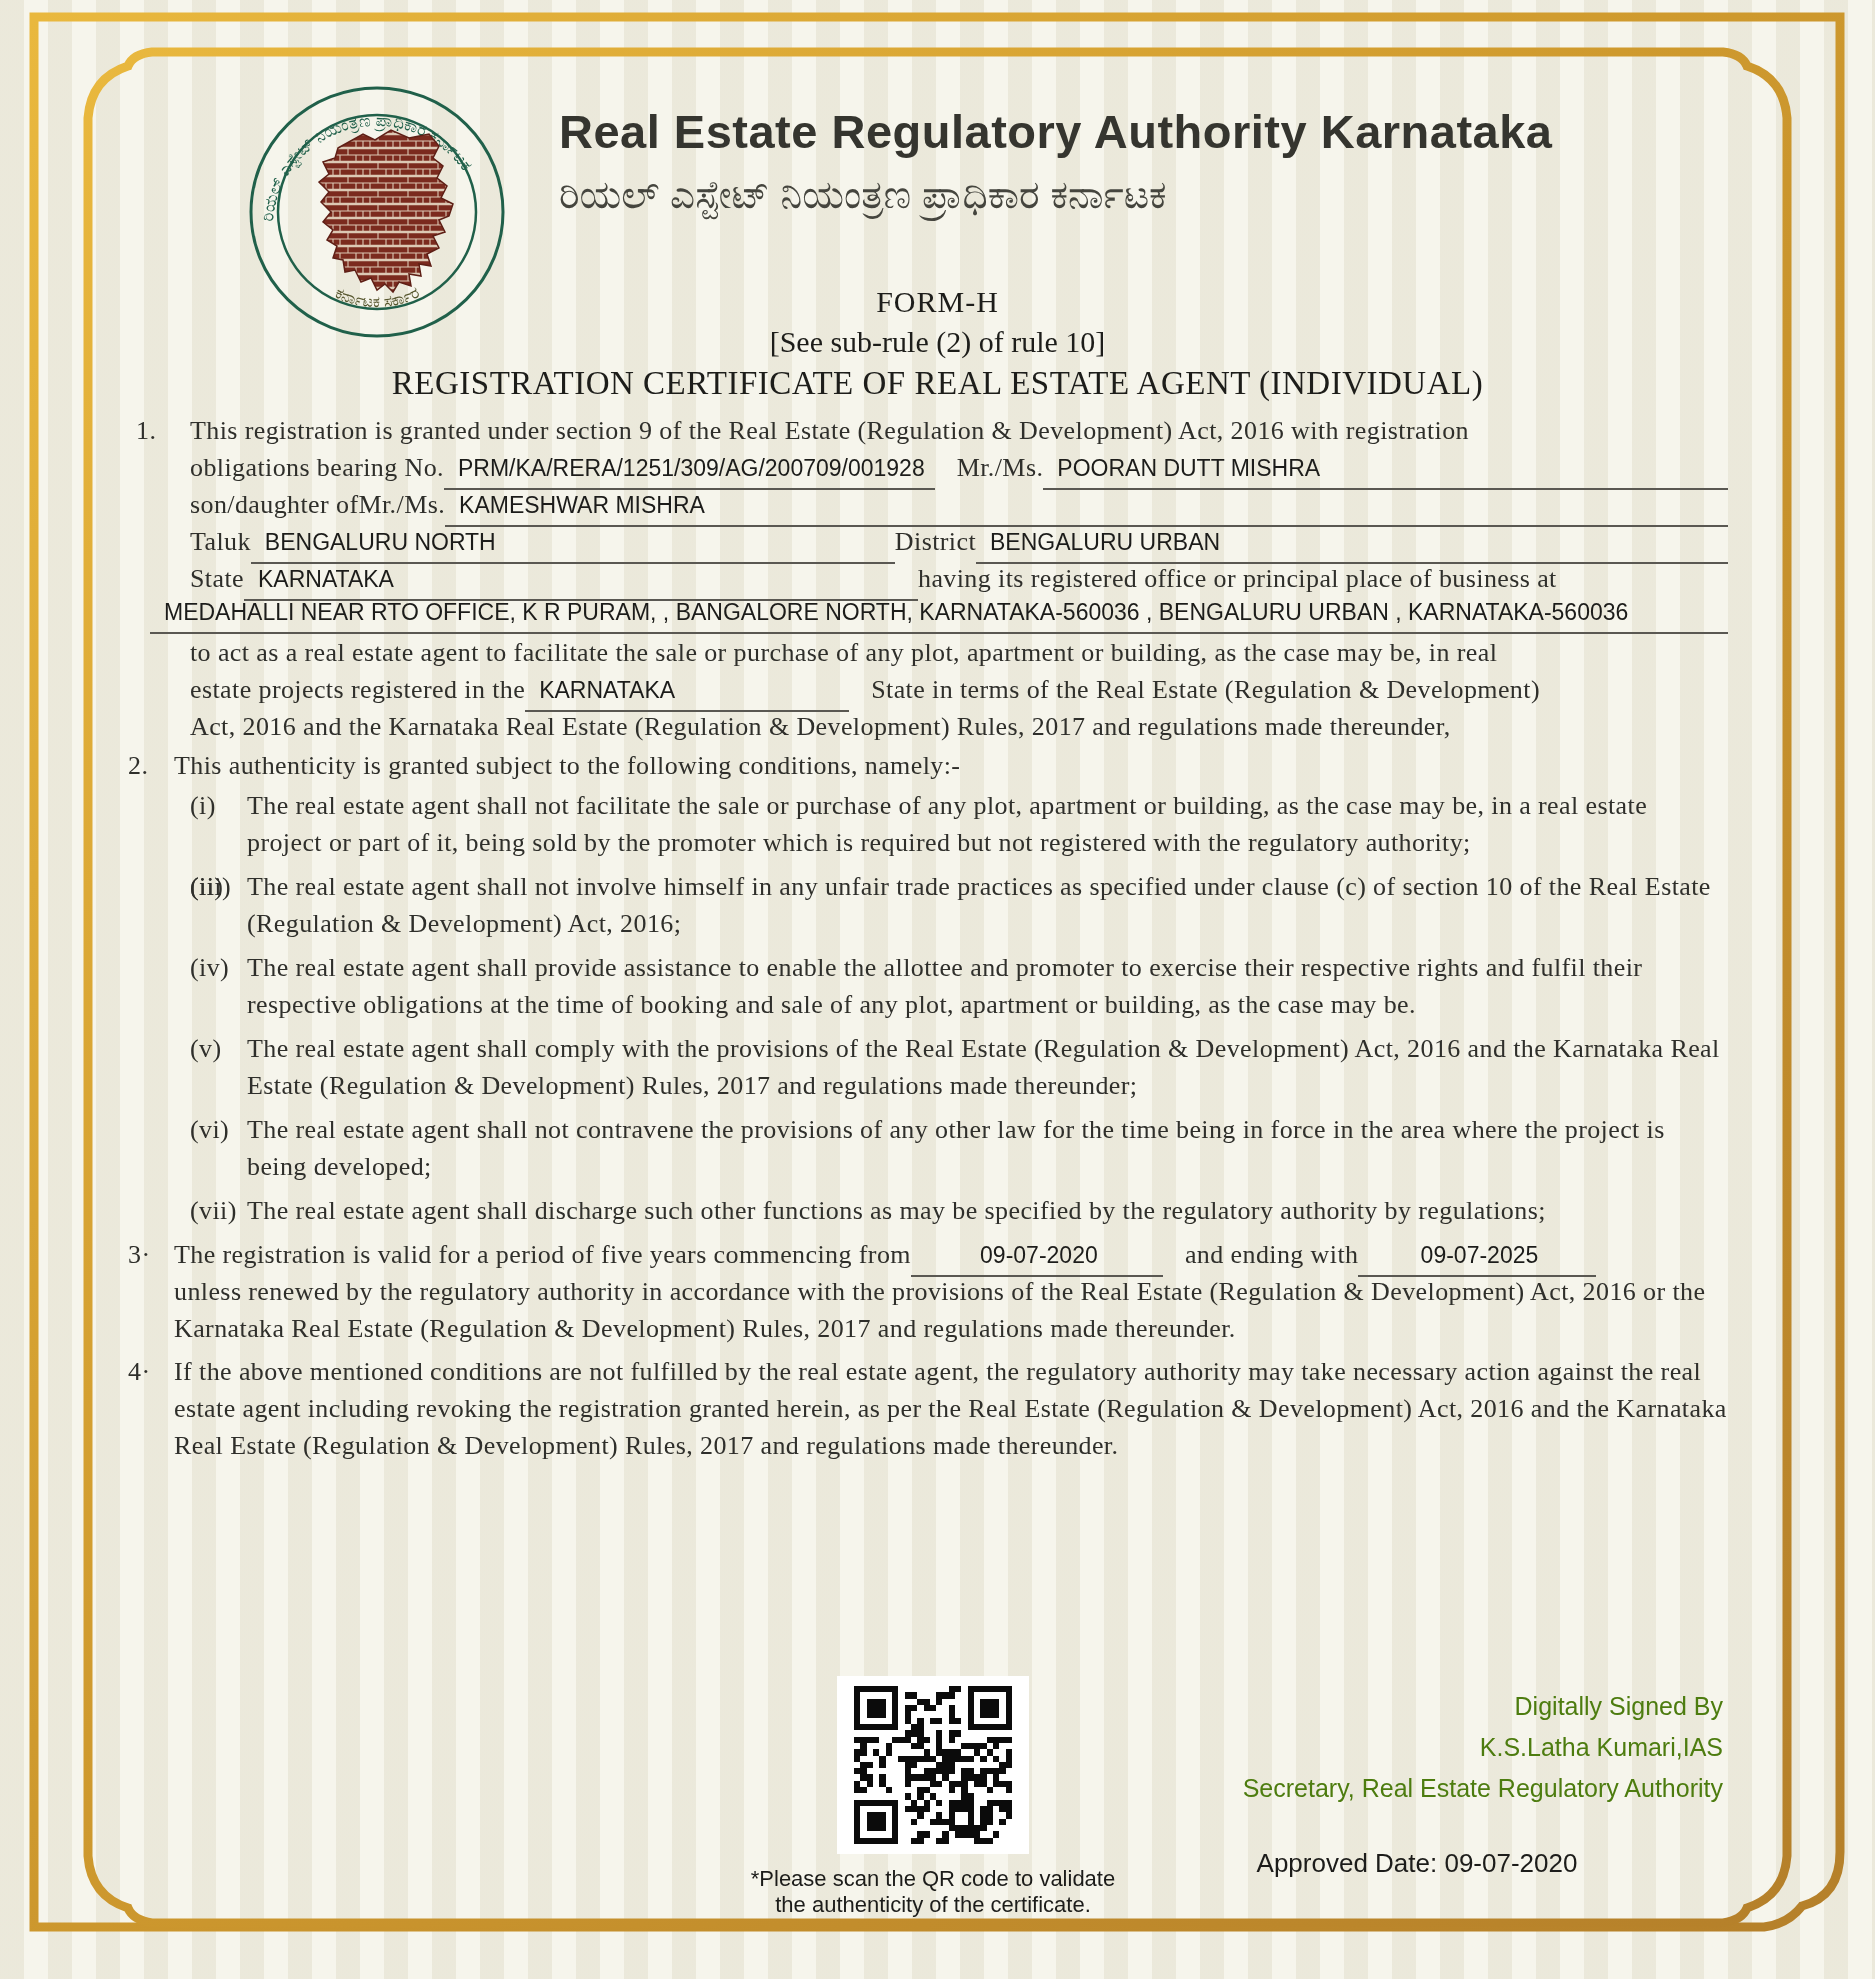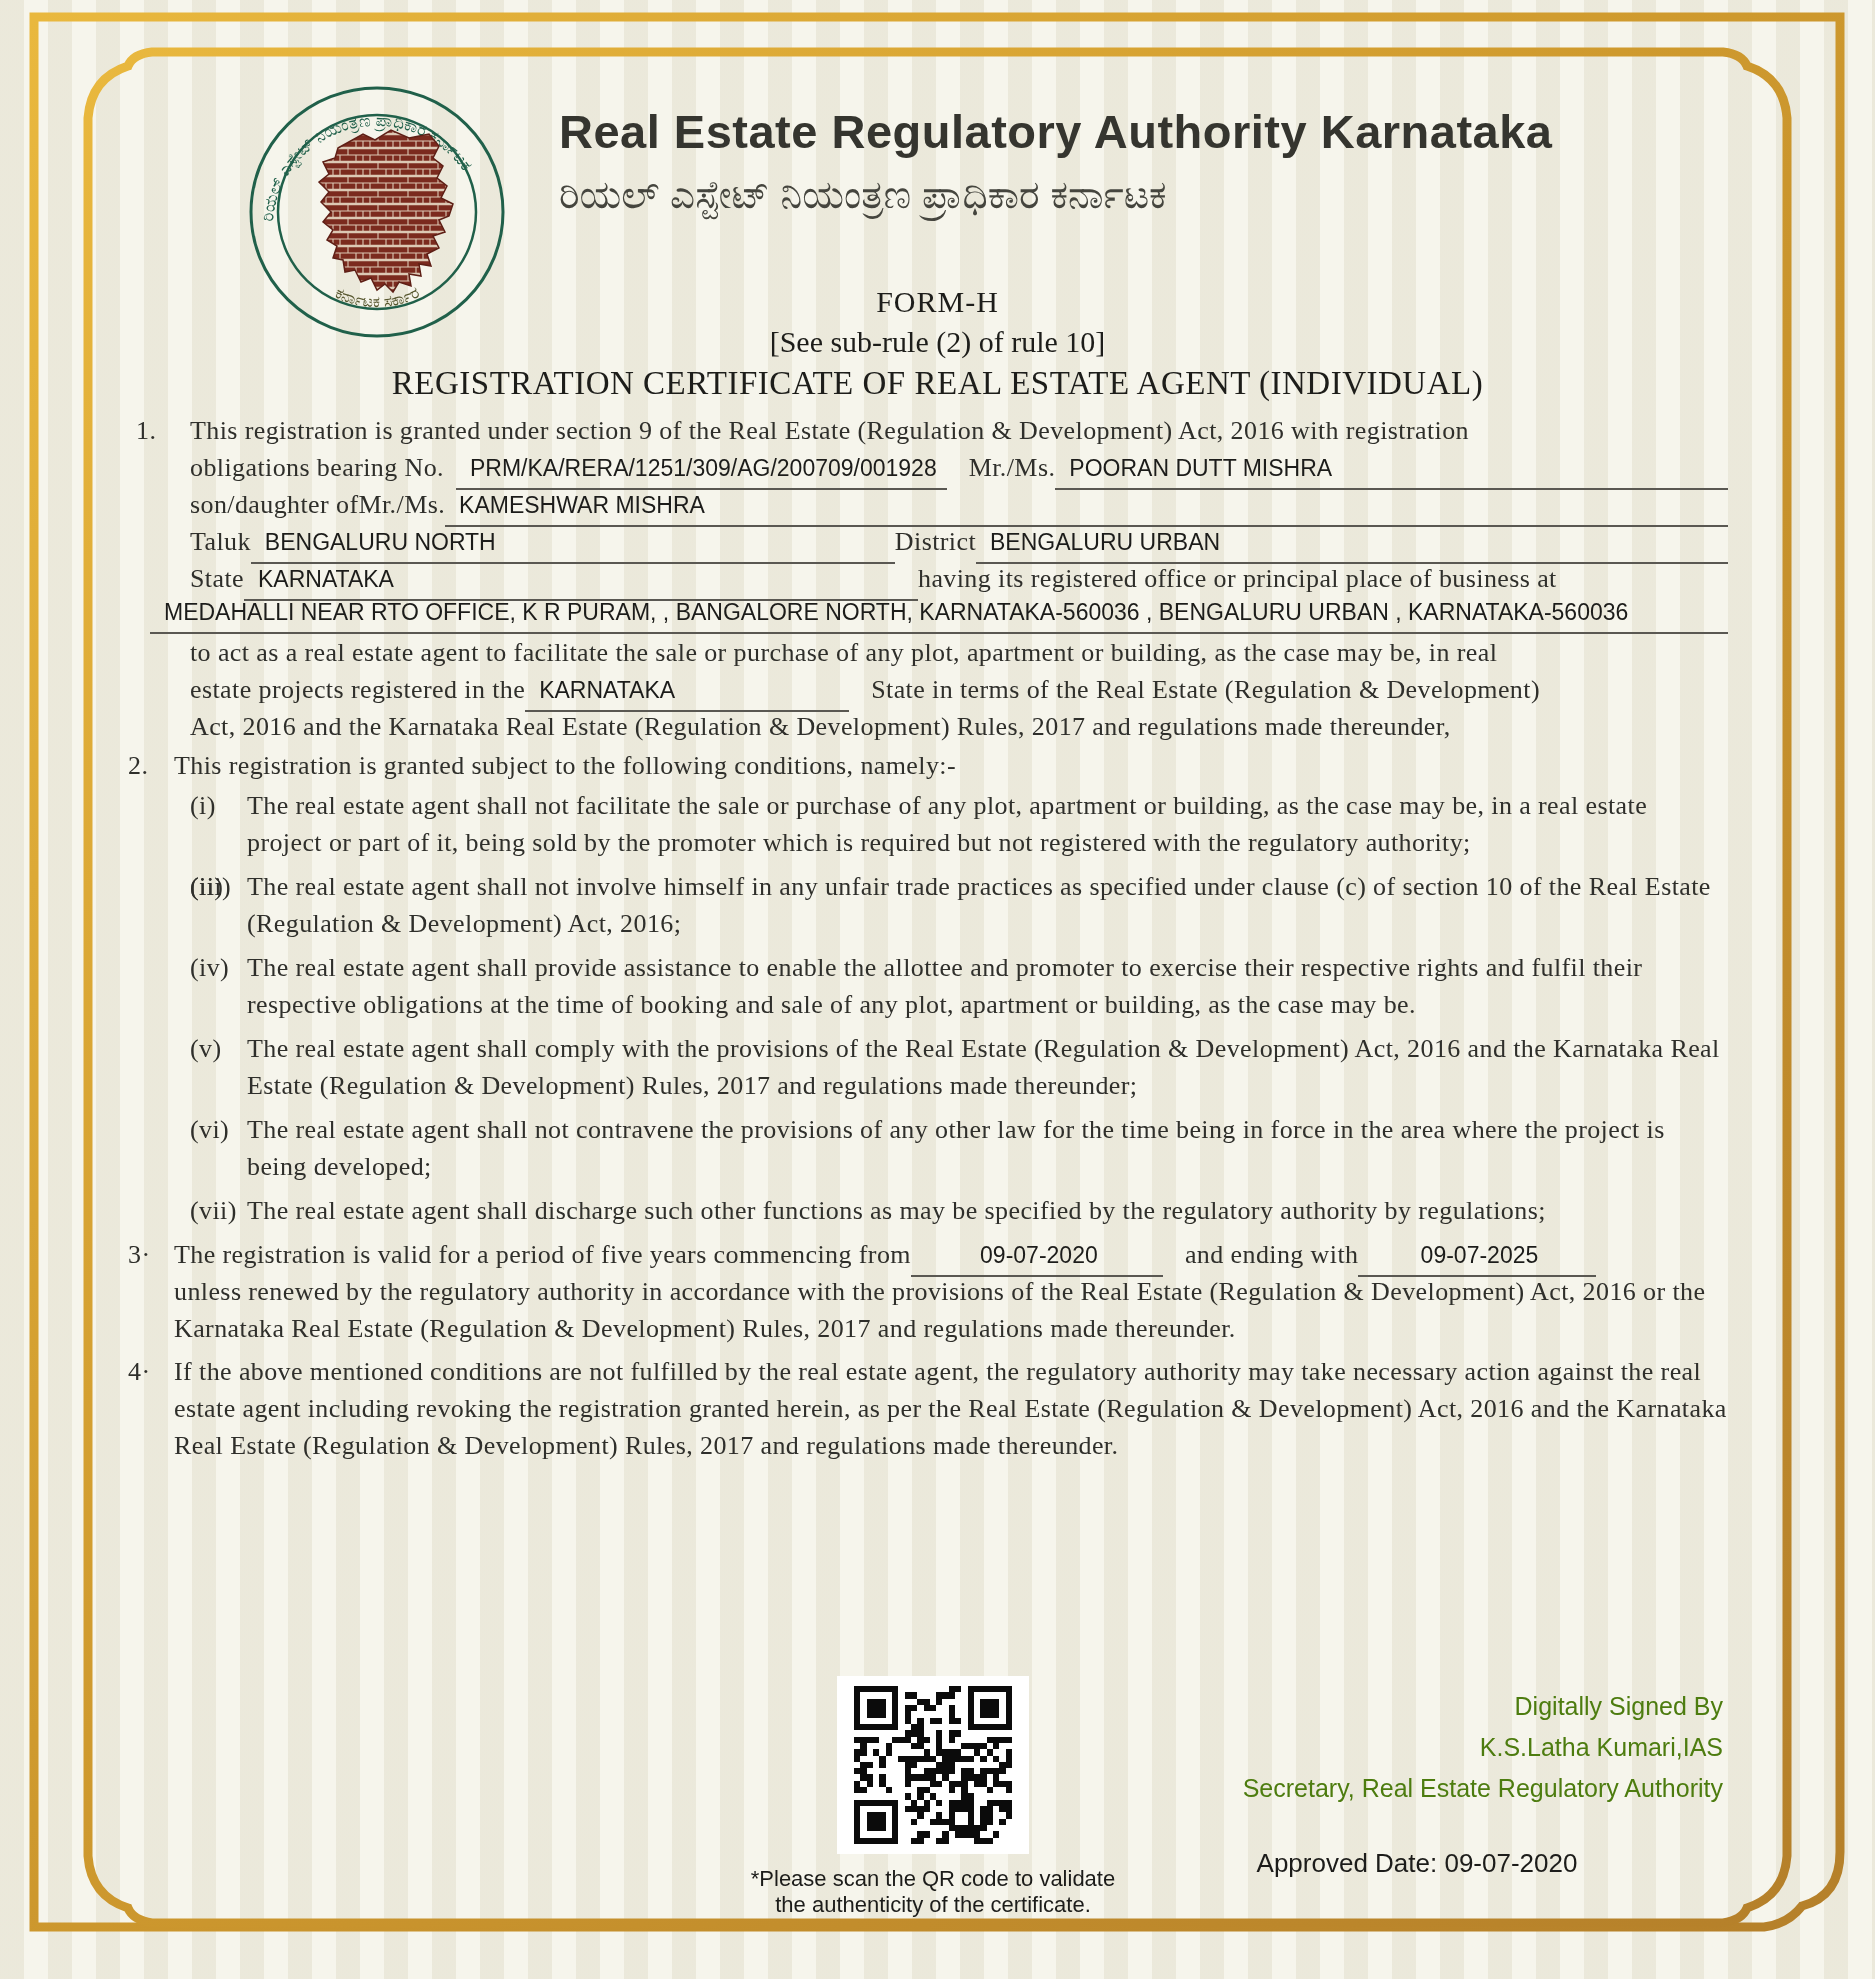--- a/index.html
+++ b/index.html
@@ -118,21 +118,21 @@
 
 <div class="doc">
 
   <div class="clause">
     <span class="marker">1.</span>
     <div class="fl">
         <span class="fl-text">This registration is granted under section 9 of the Real Estate (Regulation &amp; Development) Act, 2016 with registration</span>
       </div>
     <div class="fl">
       <span class="fl-text">obligations bearing No.</span>
-      <span class="val" style="min-width:452px;margin-left:12px;">PRM/KA/RERA/1251/309/AG/200709/001928</span>
+      <span class="val" style="min-width:452px;">PRM/KA/RERA/1251/309/AG/200709/001928</span>
       <span class="gap"></span>
       <span class="fl-text">Mr./Ms.</span>
       <span class="val grow">POORAN DUTT MISHRA</span>
     </div>
     <div class="fl">
       <span class="fl-text">son/daughter ofMr./Ms.</span>
       <span class="val grow">KAMESHWAR MISHRA</span>
     </div>
     <div class="fl">
       <span class="fl-text">Taluk</span>
@@ -157,21 +157,21 @@
       <span class="gap"></span>
       <span class="fl-text">State in terms of the Real Estate (Regulation &amp; Development)</span>
     </div>
     <div class="fl">
         <span class="fl-text">Act, 2016 and the Karnataka Real Estate (Regulation &amp; Development) Rules, 2017 and regulations made thereunder,</span>
       </div>
   </div>
 
   <div class="c34" style="margin-top:2px;">
     <span class="marker">2.</span>
-    <span>This registration is granted subject to the following conditions, namely:-</span>
+    <span>This authenticity is granted subject to the following conditions, namely:-</span>
     <div class="conds">
       <div class="cond">
         <span class="cmark">(i)</span>
         <span>The real estate agent shall not facilitate the sale or purchase of any plot, apartment or building, as the case may be, in a real estate project or part of it, being sold by the promoter which is required but not registered with the regulatory authority;</span>
       </div>
       <div class="cond">
         <span class="cmark">(ii)</span>
       </div>
       <div class="cond">
         <span class="cmark">(iii)</span>

